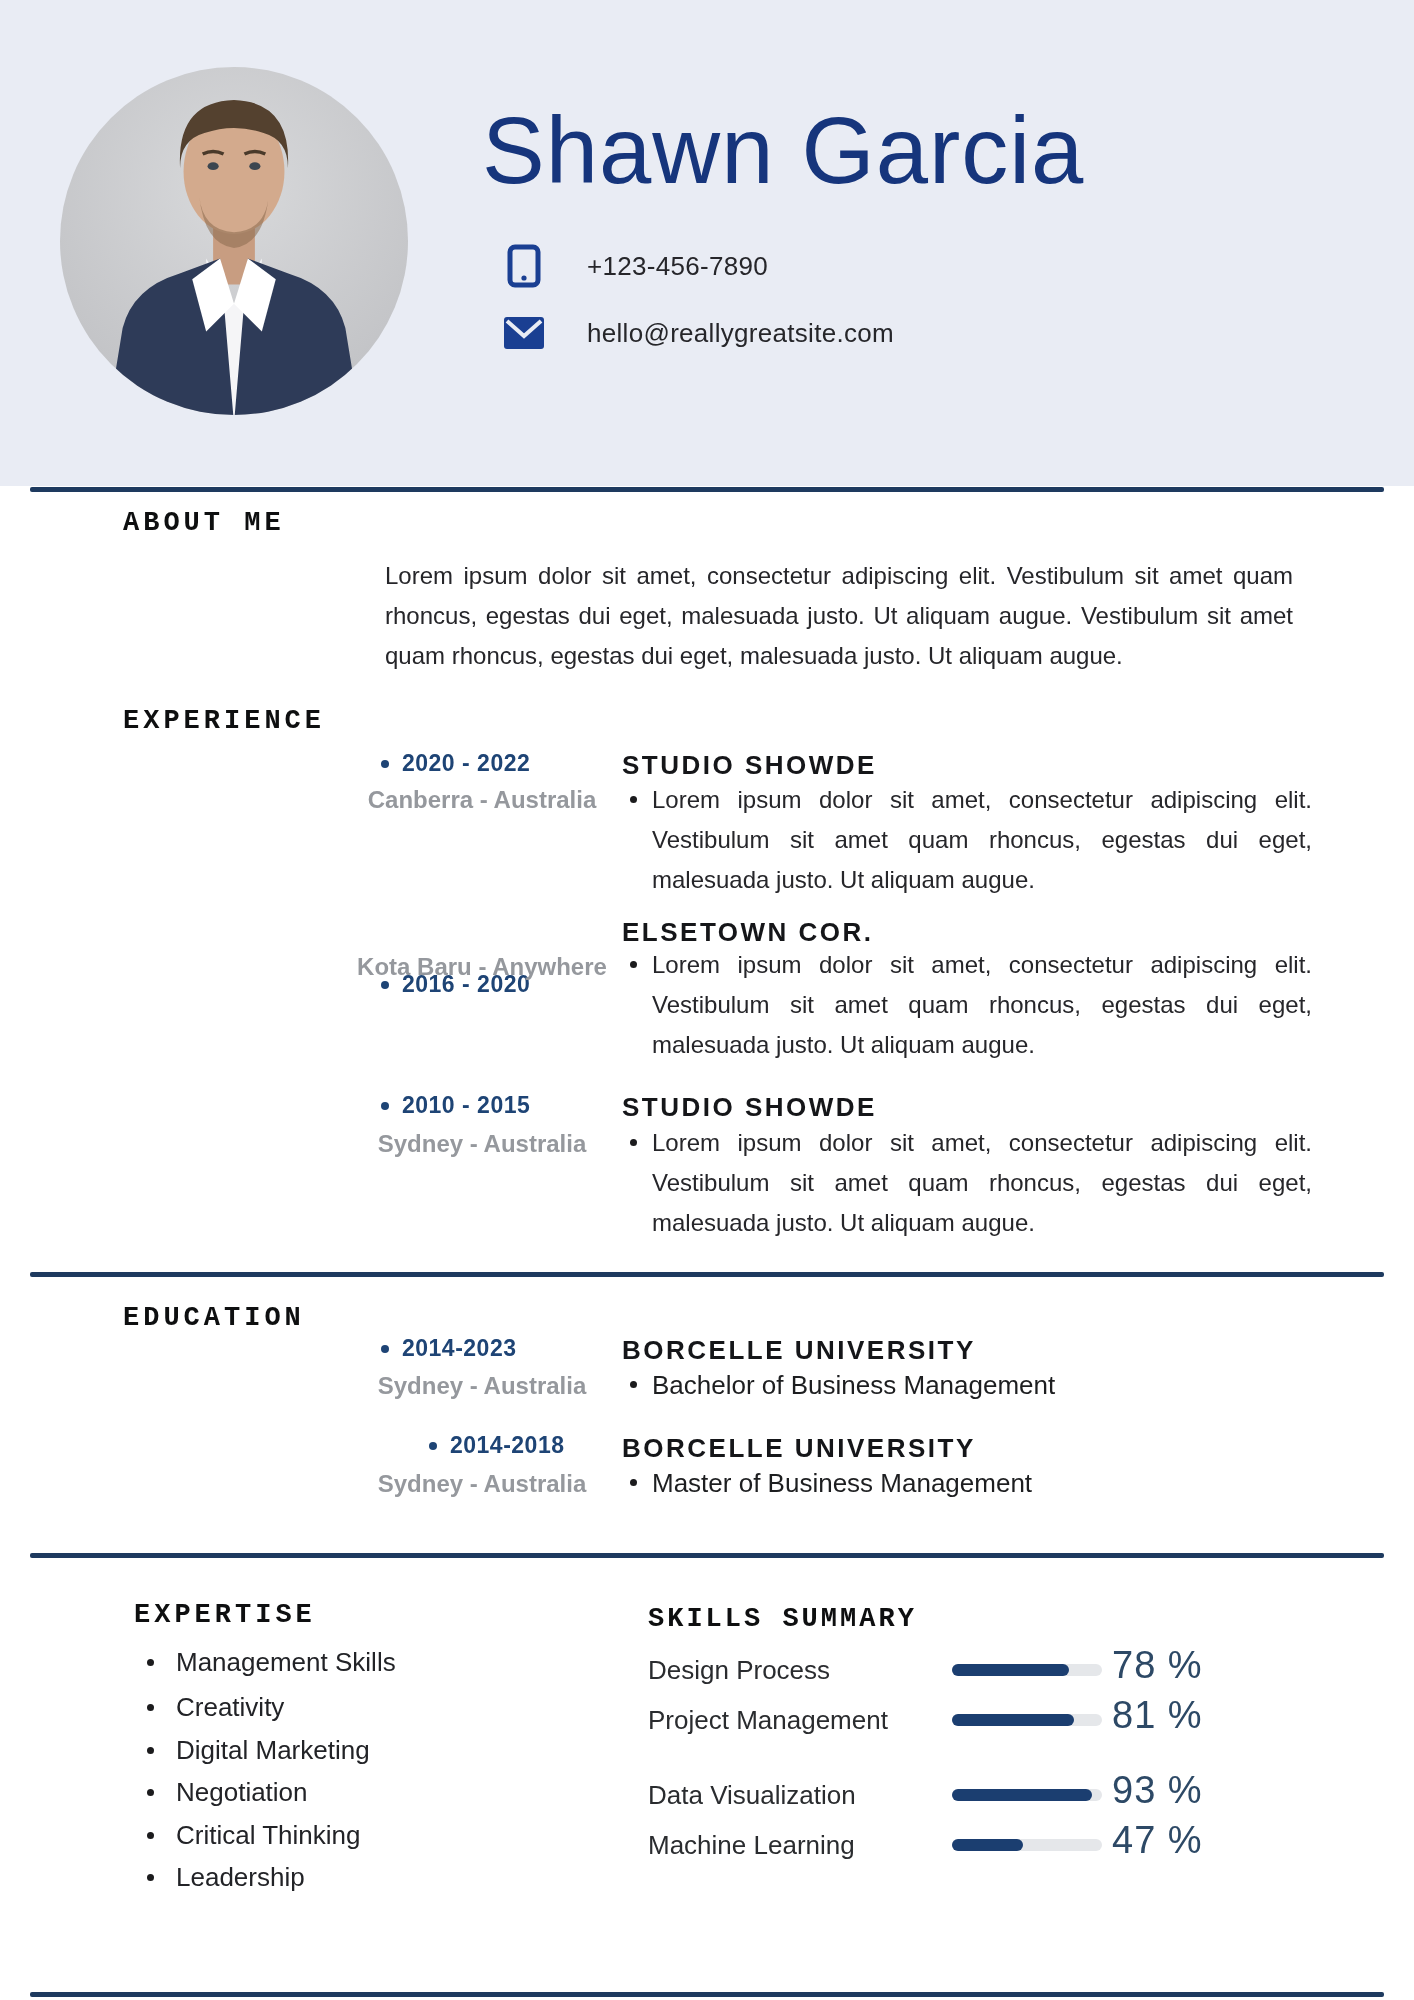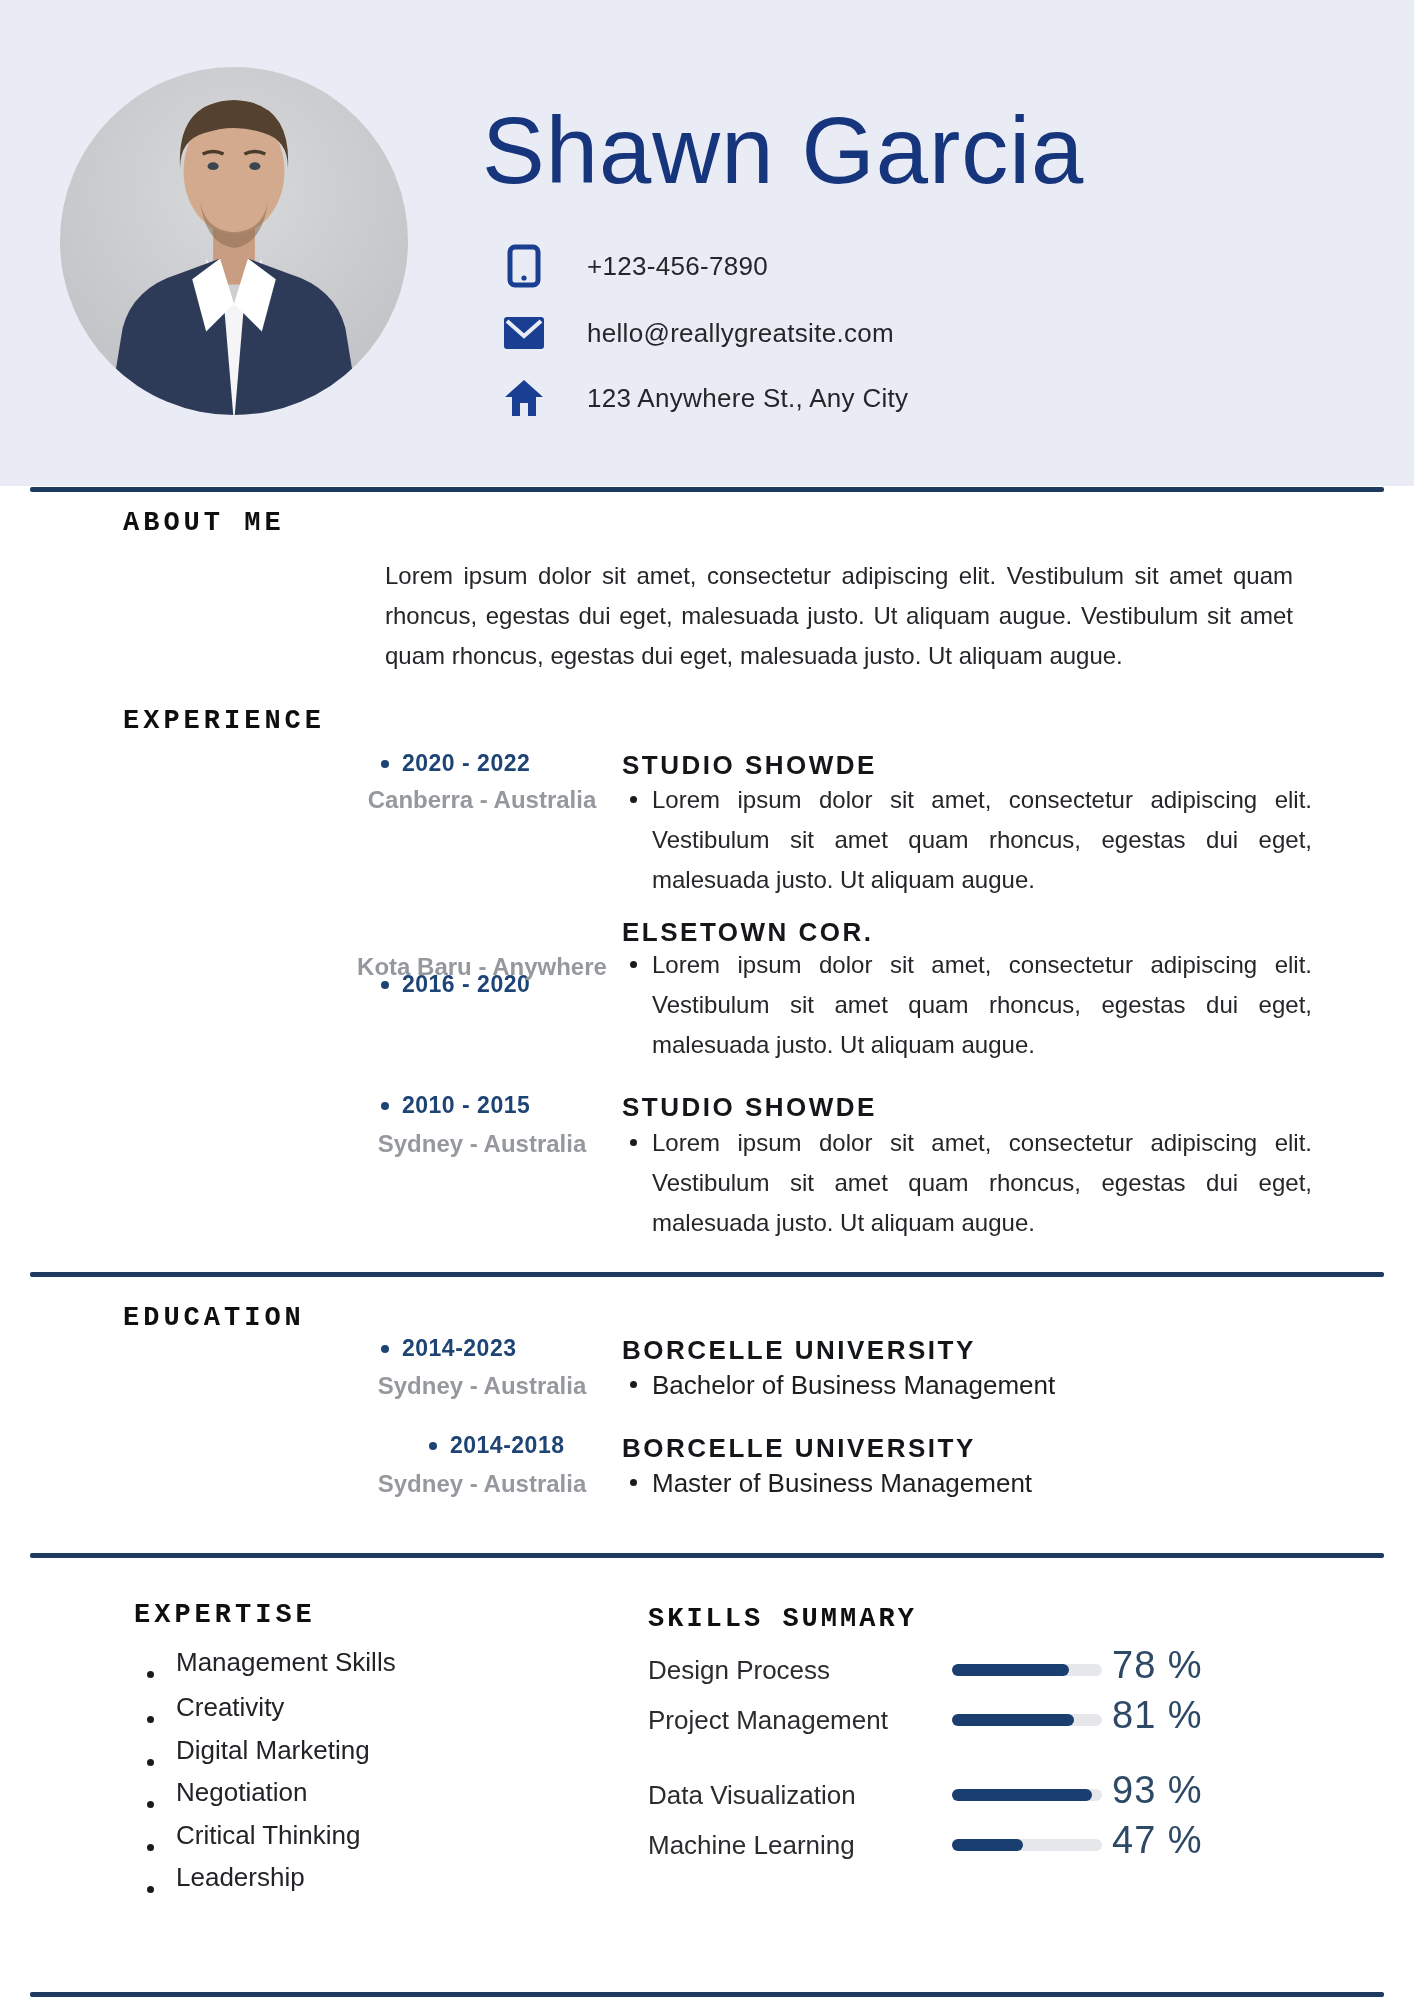--- a/index.html
+++ b/index.html
@@ -30,21 +30,21 @@
         border-radius:50%;background:#1e4475;}
   .loc{position:absolute;left:347px;width:270px;text-align:center;font-size:24px;font-weight:bold;
        color:#95989d;white-space:nowrap;}
   .company{position:absolute;left:622px;font-size:26px;font-weight:bold;color:#151619;
            letter-spacing:2.5px;white-space:nowrap;}
   .bullet-dot{position:absolute;left:630px;width:7px;height:7px;border-radius:50%;background:#1b1b1d;}
   .desc{position:absolute;left:652px;width:660px;font-size:24px;line-height:40px;
         text-align:justify;color:#26262a;}
   .degree{position:absolute;left:652px;font-size:26px;color:#1d1e20;white-space:nowrap;}
   
-  .exp-item{position:absolute;left:147px;display:flex;align-items:flex-end;gap:22px;height:32px;}
+  .exp-item{position:absolute;left:147px;display:flex;align-items:center;gap:22px;height:32px;}
   .exp-item .dot{width:7px;height:7px;border-radius:50%;background:#1b1b1d;flex:0 0 auto;}
   .exp-item .label{font-size:26px;color:#222327;white-space:nowrap;}
   
   .skill-label{position:absolute;left:648px;font-size:26px;color:#2a2c2f;white-space:nowrap;}
   .skill-track{position:absolute;left:952px;width:150px;height:12px;border-radius:6px;background:#e5e7ea;}
   .skill-fill{height:12px;border-radius:6px;background:#1b3e70;width:0;}
   .skill-pct{position:absolute;left:1112px;font-size:38px;color:#2d4966;letter-spacing:1px;white-space:nowrap;}
 </style>
 </head>
 <body>
@@ -85,28 +85,20 @@
     <div class="contact-row" style="top:311px;">
       <span class="cicon">
         <svg width="40" height="32" viewBox="0 0 40 32">
           <rect x="0" y="0" width="40" height="32" rx="3" fill="#1a3f92"></rect>
           <path d="M3 4 L20 19 L37 4" fill="none" stroke="#e9ecf4" stroke-width="4"></path>
         </svg>
       </span>
       <span class="ctext">hello@reallygreatsite.com</span>
     </div>
 
-    <div class="contact-row" style="top:376px;">
-      <span class="cicon">
-        <svg width="40" height="38" viewBox="0 0 40 38">
-          <path d="M20 1 L1 18 H8 V37 H16 V24 H24 V37 H32 V18 H39 Z" fill="#1a3f92"></path>
-        </svg>
-      </span>
-      <span class="ctext">123 Anywhere St., Any City</span>
-    </div>
   </div>
 
   <div class="divider" style="top:487px;"></div>
   <div class="divider" style="top:1272px;"></div>
   <div class="divider" style="top:1553px;"></div>
   <div class="divider" style="top:1992px;"></div>
 
   <h2 class="sec-head" style="left:123px;top:508px;">ABOUT ME</h2>
   <p class="about-text">Lorem ipsum dolor sit amet, consectetur adipiscing elit. Vestibulum sit amet quam rhoncus, egestas dui eget, malesuada justo. Ut aliquam augue. Vestibulum sit amet quam rhoncus, egestas dui eget, malesuada justo. Ut aliquam augue.</p>
 

